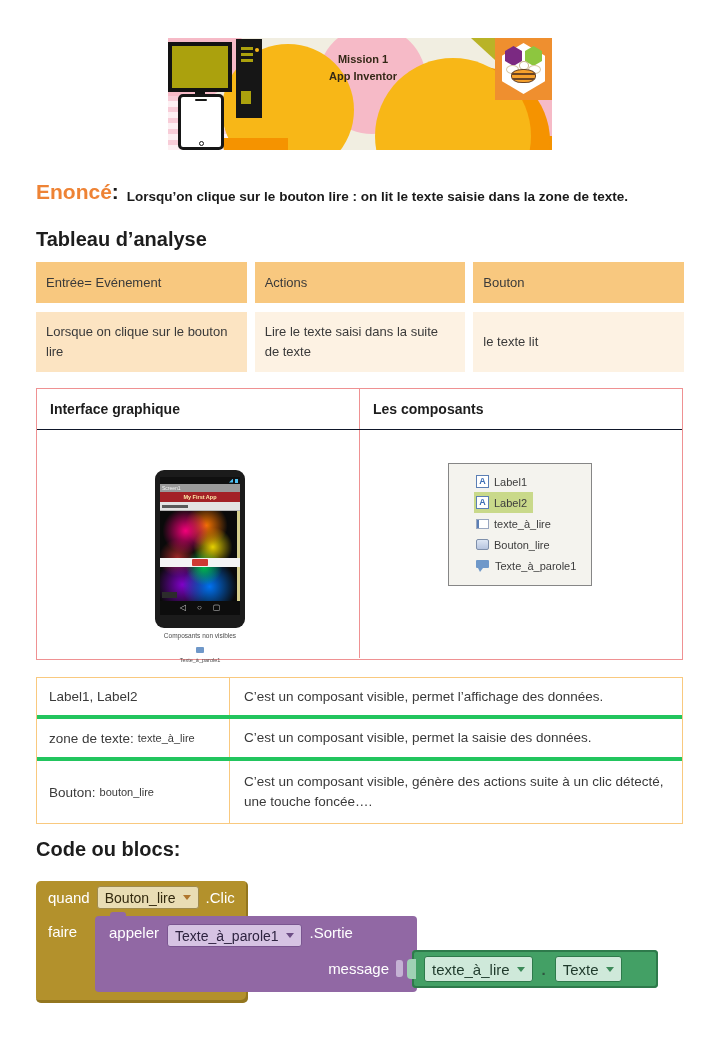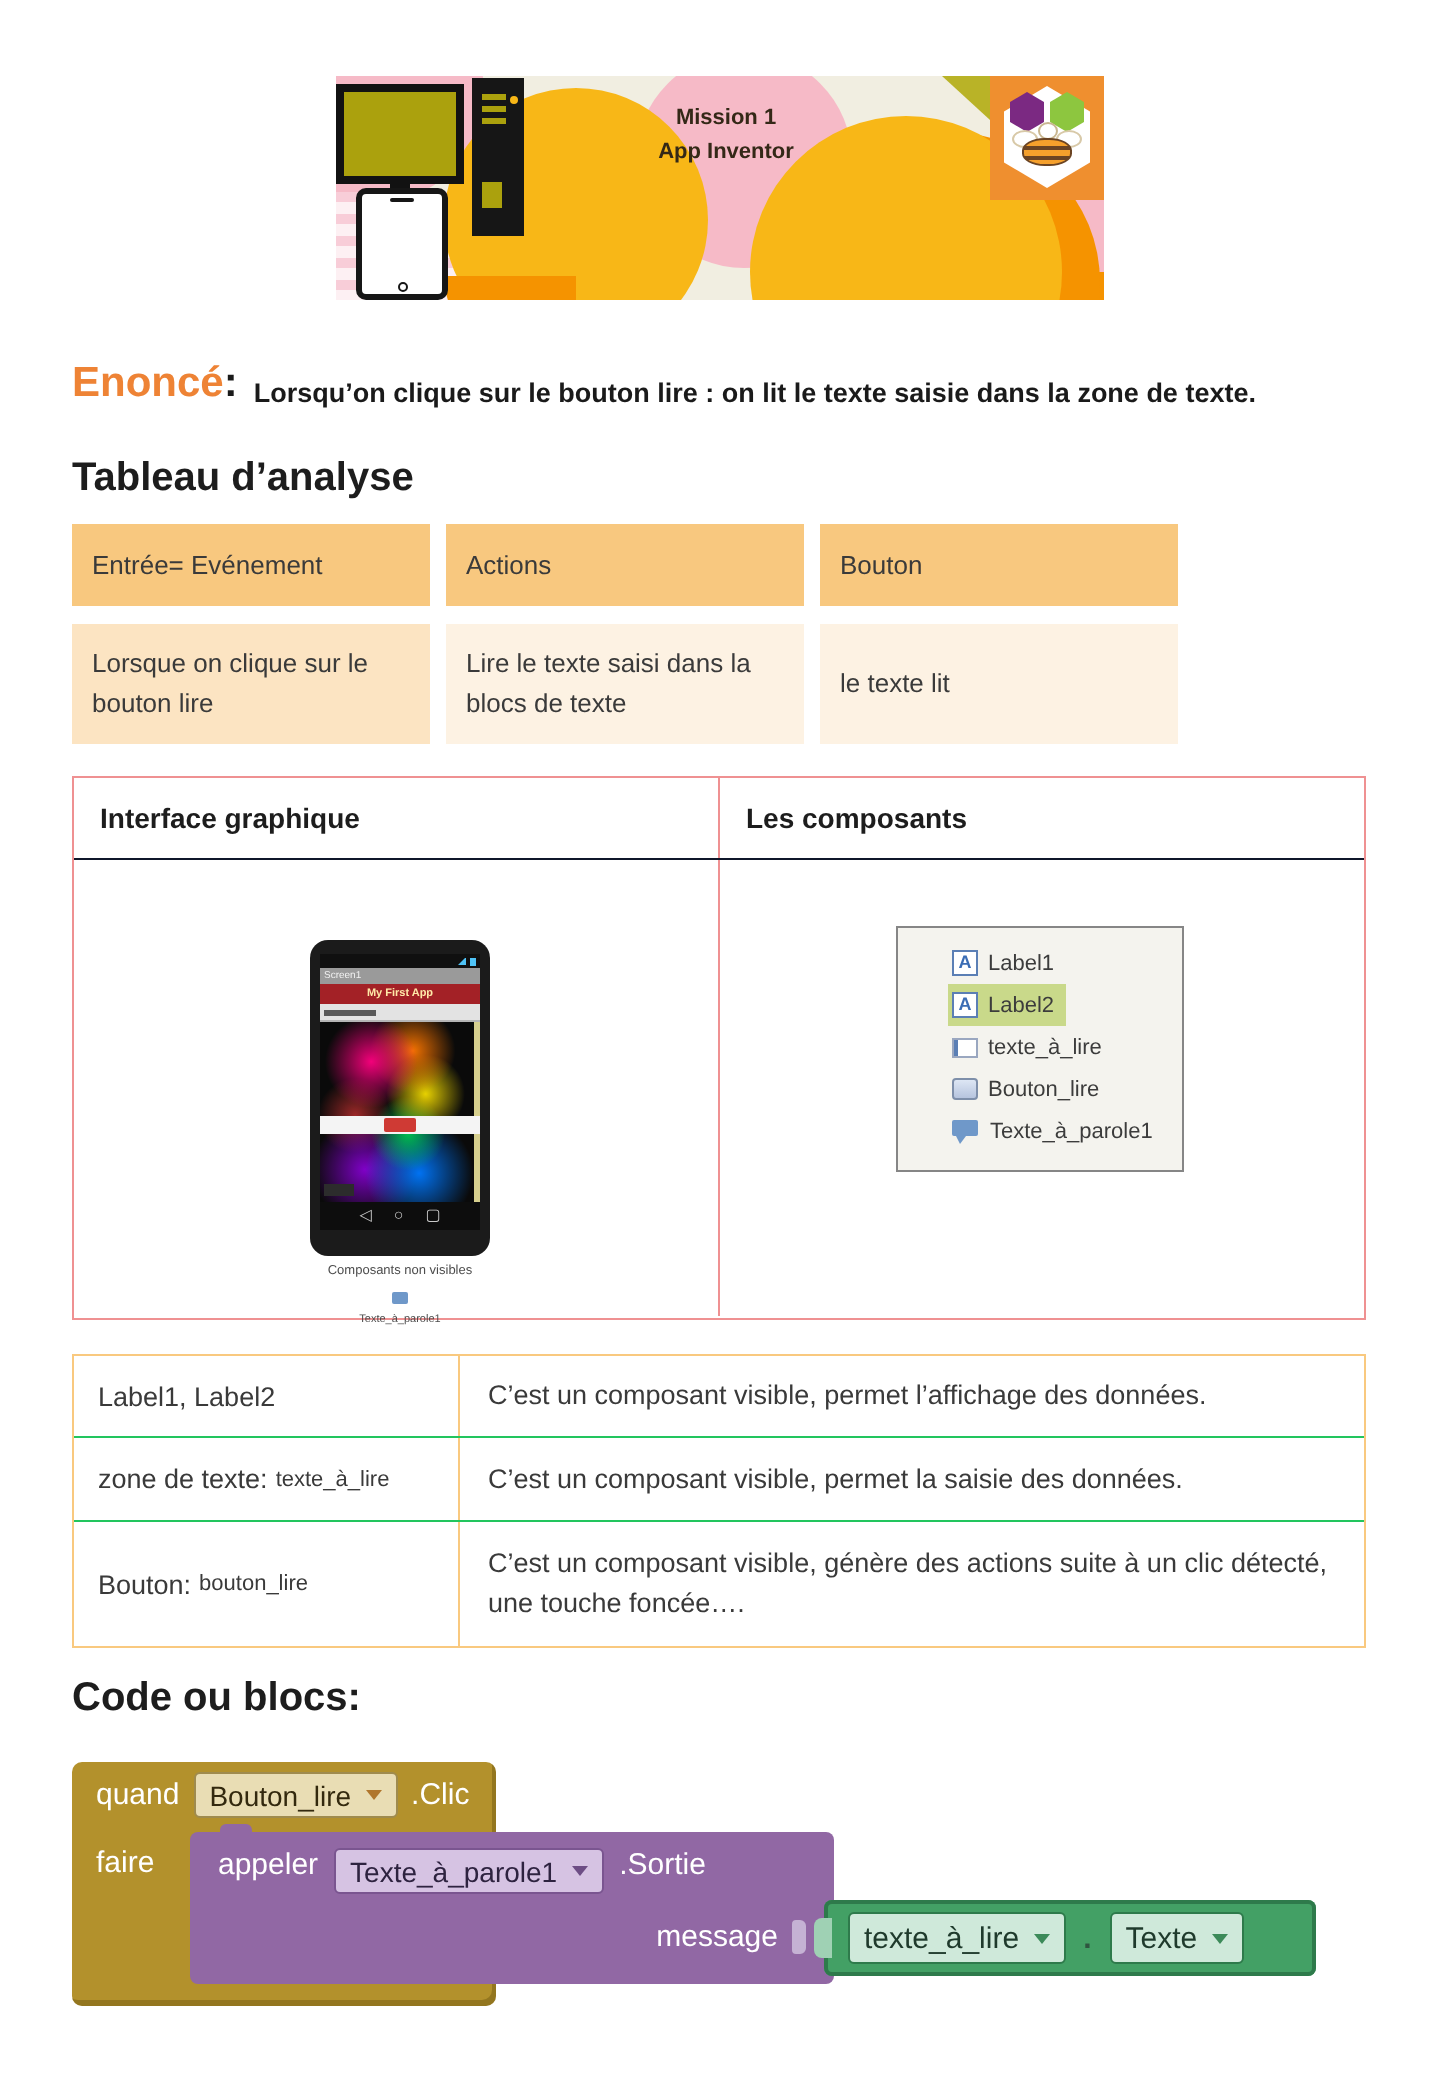--- a/index.html
+++ b/index.html
@@ -50,21 +50,21 @@
   .enonce { position:absolute; left:36px; top:180px; width:668px; display:flex; align-items:flex-end; }
   .enonce-label { font-size:21px; font-weight:bold; color:#ee8335; }
   .enonce-colon { font-size:21px; font-weight:bold; color:#1a1a1a; margin-right:8px; }
   .enonce-text { font-size:13.5px; font-weight:bold; color:#1a1a1a; }
   .h-section { position:absolute; left:36px; font-size:20px; font-weight:bold; color:#1d1d1d; }
 
   
   .table1 { position:absolute; left:36px; top:262px; width:648px; }
   .t1-row { display:flex; gap:8px; }
   .t1-row + .t1-row { margin-top:9px; }
-  .t1-cell { width:179px; padding:0 10px; display:flex; align-items:center; font-size:13px; color:#3a3a3a; line-height:20px; }
+  .t1-cell { width:211px; padding:0 10px; display:flex; align-items:center; font-size:13px; color:#3a3a3a; line-height:20px; }
   .t1-head { height:41px; background:#f8c87f; }
   .t1-data { height:60px; }
   .bg-peach { background:#fce4c2; }
   .bg-cream { background:#fdf2e3; }
 
   
   .table2 { position:absolute; left:36px; top:388px; width:647px; height:272px; border:1px solid #ef9192; }
   .t2-head { display:flex; height:41px; border-bottom:1px solid #0f172a; }
   .t2-hcell { display:flex; align-items:center; padding-left:13px; font-size:14px; font-weight:bold; color:#1d1d1d; }
   .t2-h1 { width:323px; border-right:1px solid #ef9192; }
@@ -116,21 +116,21 @@
     font-size:9px; font-weight:bold; text-align:center; line-height:11px; }
   .ic-textbox { width:13px; height:10px; background:#fff; border:1px solid #9aa7c0; box-shadow:inset 2px 0 #5b7fb5; }
   .ic-button { width:13px; height:11px; background:linear-gradient(180deg,#dde6f4,#b6c4de); border:1px solid #7e8faa; border-radius:2px; }
   .ic-speech { position:relative; width:14px; height:13px; }
   .ic-speech b { position:absolute; left:0; top:1px; width:13px; height:8px; background:#6f98c9; border-radius:1px; display:block; }
   .ic-speech i { position:absolute; left:2px; top:9px; width:0; height:0; border-left:2px solid transparent;
     border-right:3px solid transparent; border-top:4px solid #6f98c9; display:block; }
 
   
   .table3 { position:absolute; left:36px; top:677px; width:647px; border:1px solid #f9c97f; }
-  .t3-row { display:flex; border-bottom:1px solid #22c55e; }
+  .t3-row { display:flex; border-bottom:4px solid #22c55e; }
   .t3-row:last-child { border-bottom:none; }
   .t3-c1 { width:193px; border-right:1px solid #f9c97f; display:flex; align-items:center; padding:0 8px 0 12px;
     font-size:13.5px; color:#3a3a3a; }
   .t3-c2 { flex:1; display:flex; align-items:center; padding:0 14px 0 14px; font-size:13.5px; color:#3a3a3a; line-height:20px; }
   .t3-small { font-size:11px; margin-left:4px; }
   .h41 { height:41px; } .h42 { height:42px; } .h62 { height:62px; }
 
   
   .blocks { position:absolute; left:36px; top:878px; width:660px; height:136px; }
   .blocks div { position:absolute; }
@@ -212,21 +212,21 @@
   <div class="h-section" style="top:228px">Tableau d’analyse</div>
 
   <div class="table1">
     <div class="t1-row">
       <div class="t1-cell t1-head">Entrée= Evénement</div>
       <div class="t1-cell t1-head">Actions</div>
       <div class="t1-cell t1-head">Bouton</div>
     </div>
     <div class="t1-row">
       <div class="t1-cell t1-data bg-peach">Lorsque on clique sur le bouton lire</div>
-      <div class="t1-cell t1-data bg-cream">Lire le texte saisi dans la blocs de texte</div>
+      <div class="t1-cell t1-data bg-cream">Lire le texte saisi dans la suite de texte</div>
       <div class="t1-cell t1-data bg-cream">le texte lit</div>
     </div>
   </div>
 
   <div class="table2">
     <div class="t2-head">
       <div class="t2-hcell t2-h1">Interface graphique</div>
       <div class="t2-hcell t2-h2">Les composants</div>
     </div>
     <div class="t2-body">

